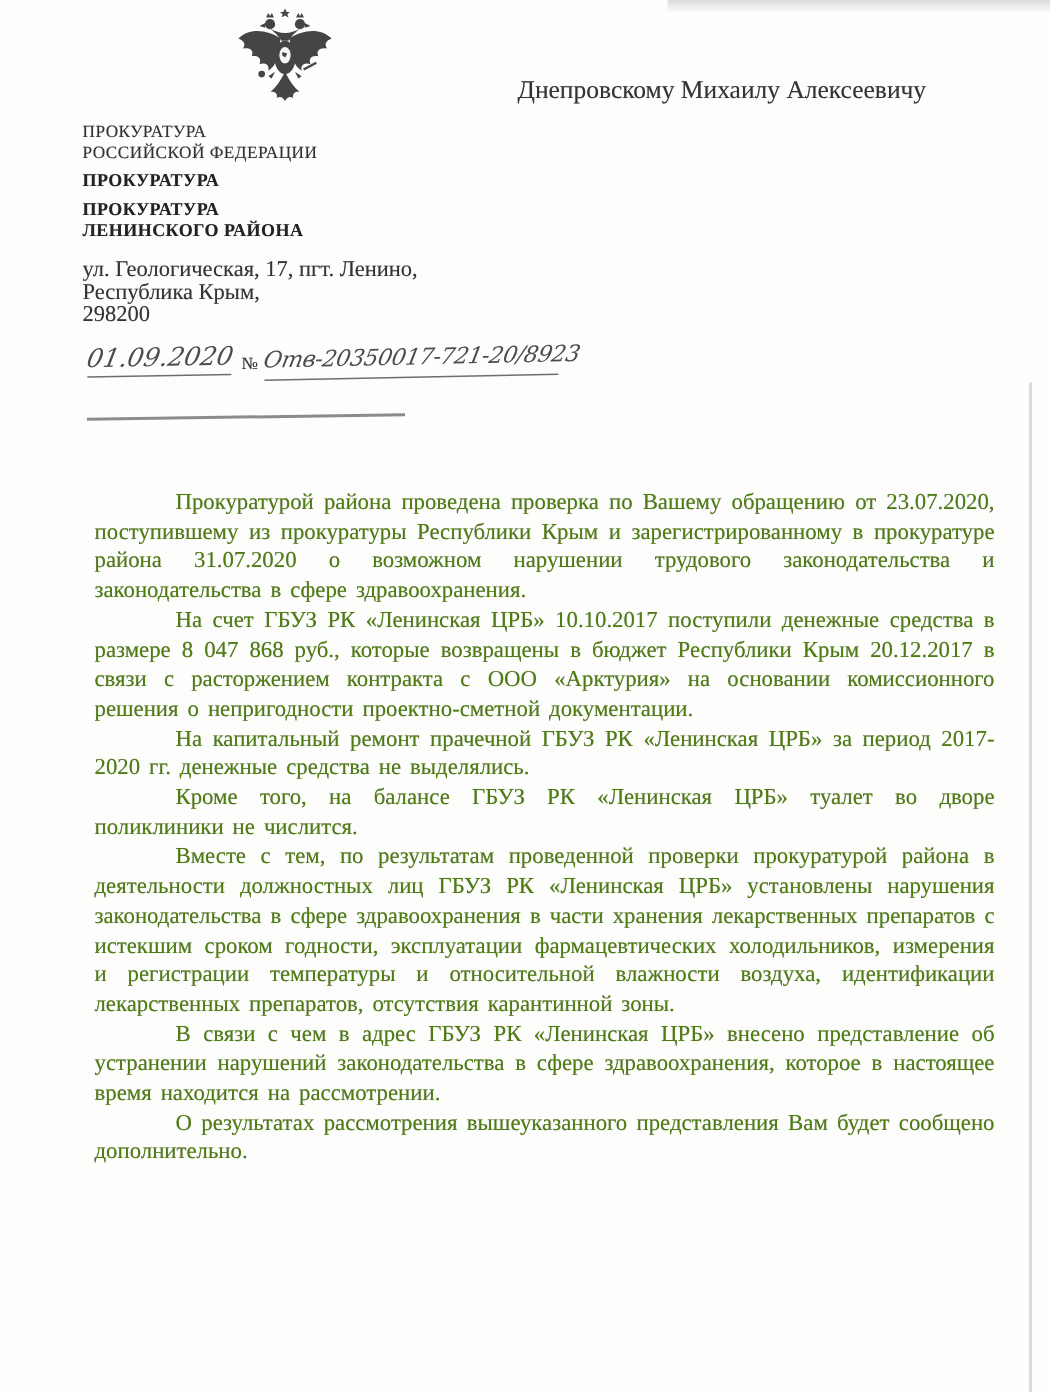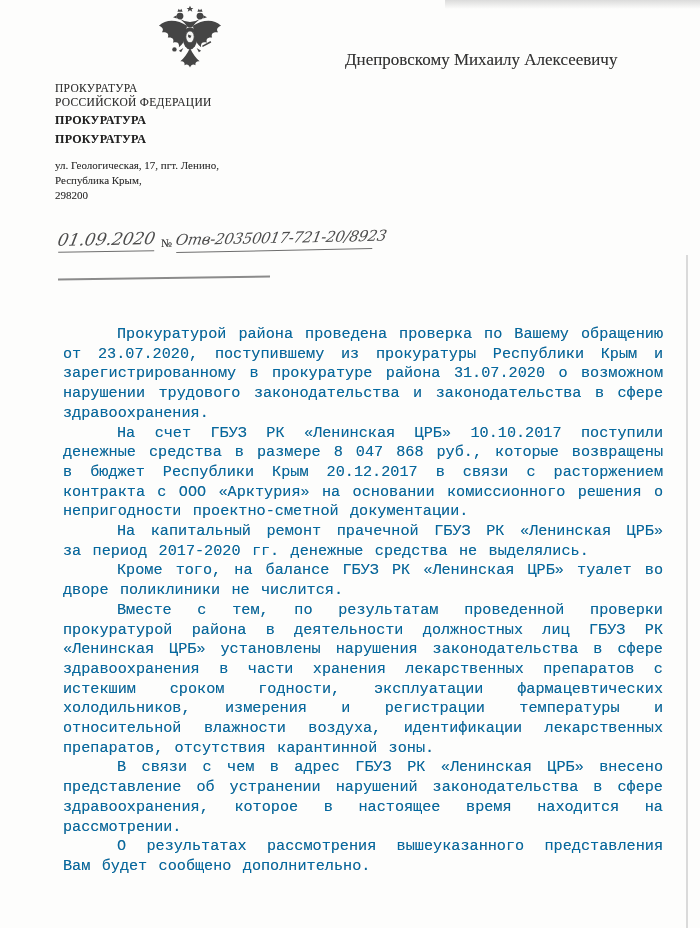--- a/index.html
+++ b/index.html
@@ -18,21 +18,21 @@
     position:absolute; right:12px; top:255px; bottom:0; width:2px;
     background:#dadada;
   }
   .letterhead {
     position:absolute; left:55px; top:5px; width:270px; text-align:left;
   }
   .emblem { width:74px; height:71px; margin:0 auto 5px auto; filter:blur(.3px); }
   .org-reg  { font-size:11.5px; line-height:14px; letter-spacing:.3px; color:#333; }
   .org-bold { font-size:12px;  line-height:14.5px; font-weight:bold; letter-spacing:.3px; color:#222; }
   .grp { margin-top:4px; }
-  .address { margin-top:12px; font-size:11px; line-height:15px; color:#333; }
+  .address { margin-top:12px; font-size:15px; line-height:15px; color:#333; }
 
   .ref-row { position:absolute; left:58px; top:226px; width:320px; height:34px; }
   .hw {
     font-family:"DejaVu Serif", serif; font-style:italic;
     color:#4c4c4c; display:inline-block; transform:skewX(-12deg);
     white-space:nowrap; text-shadow:none;
   }
   .hw-date {
     position:absolute; left:0; top:2px; width:96px;
     border-bottom:1.6px solid #6e6e6e; transform:rotate(-1deg);
@@ -47,21 +47,21 @@
   .blank-line {
     position:absolute; left:58px; top:277px; width:212px; height:1.6px;
     background:#8b8b8b; transform:rotate(-.8deg);
   }
   .addressee {
     position:absolute; left:345px; top:50px; width:330px;
     font-size:17px; color:#333;
   }
   .body-text {
     position:absolute; left:63px; top:325px; width:600px;
-    font-size:15.2px; line-height:19.7px; text-align:justify; color:#0369a1;font-family:Liberation Mono, monospace;
+    font-size:15.2px; line-height:19.7px; text-align:justify; color:#4d7c0f;
   }
   .body-text p { margin:0; text-indent:54px; word-spacing:2.2px; }
 </style>
 </head>
 <body>
 
 <div class="page">
 
   <div class="top-smudge"></div>
   <div class="edge-line"></div>
@@ -93,20 +93,21 @@
       </svg>
     </div>
 
     <div class="org-reg">ПРОКУРАТУРА</div>
     <div class="org-reg">РОССИЙСКОЙ ФЕДЕРАЦИИ</div>
     <div class="grp">
       <div class="org-bold">ПРОКУРАТУРА</div>
     </div>
     <div class="grp">
       <div class="org-bold">ПРОКУРАТУРА</div>
+      <div class="org-bold">ЛЕНИНСКОГО РАЙОНА</div>
     </div>
 
     <div class="address">
       <div>ул. Геологическая, 17, пгт. Ленино,</div>
       <div>Республика Крым,</div>
       <div>298200</div>
     </div>
   </div>
 
   <div class="ref-row">

